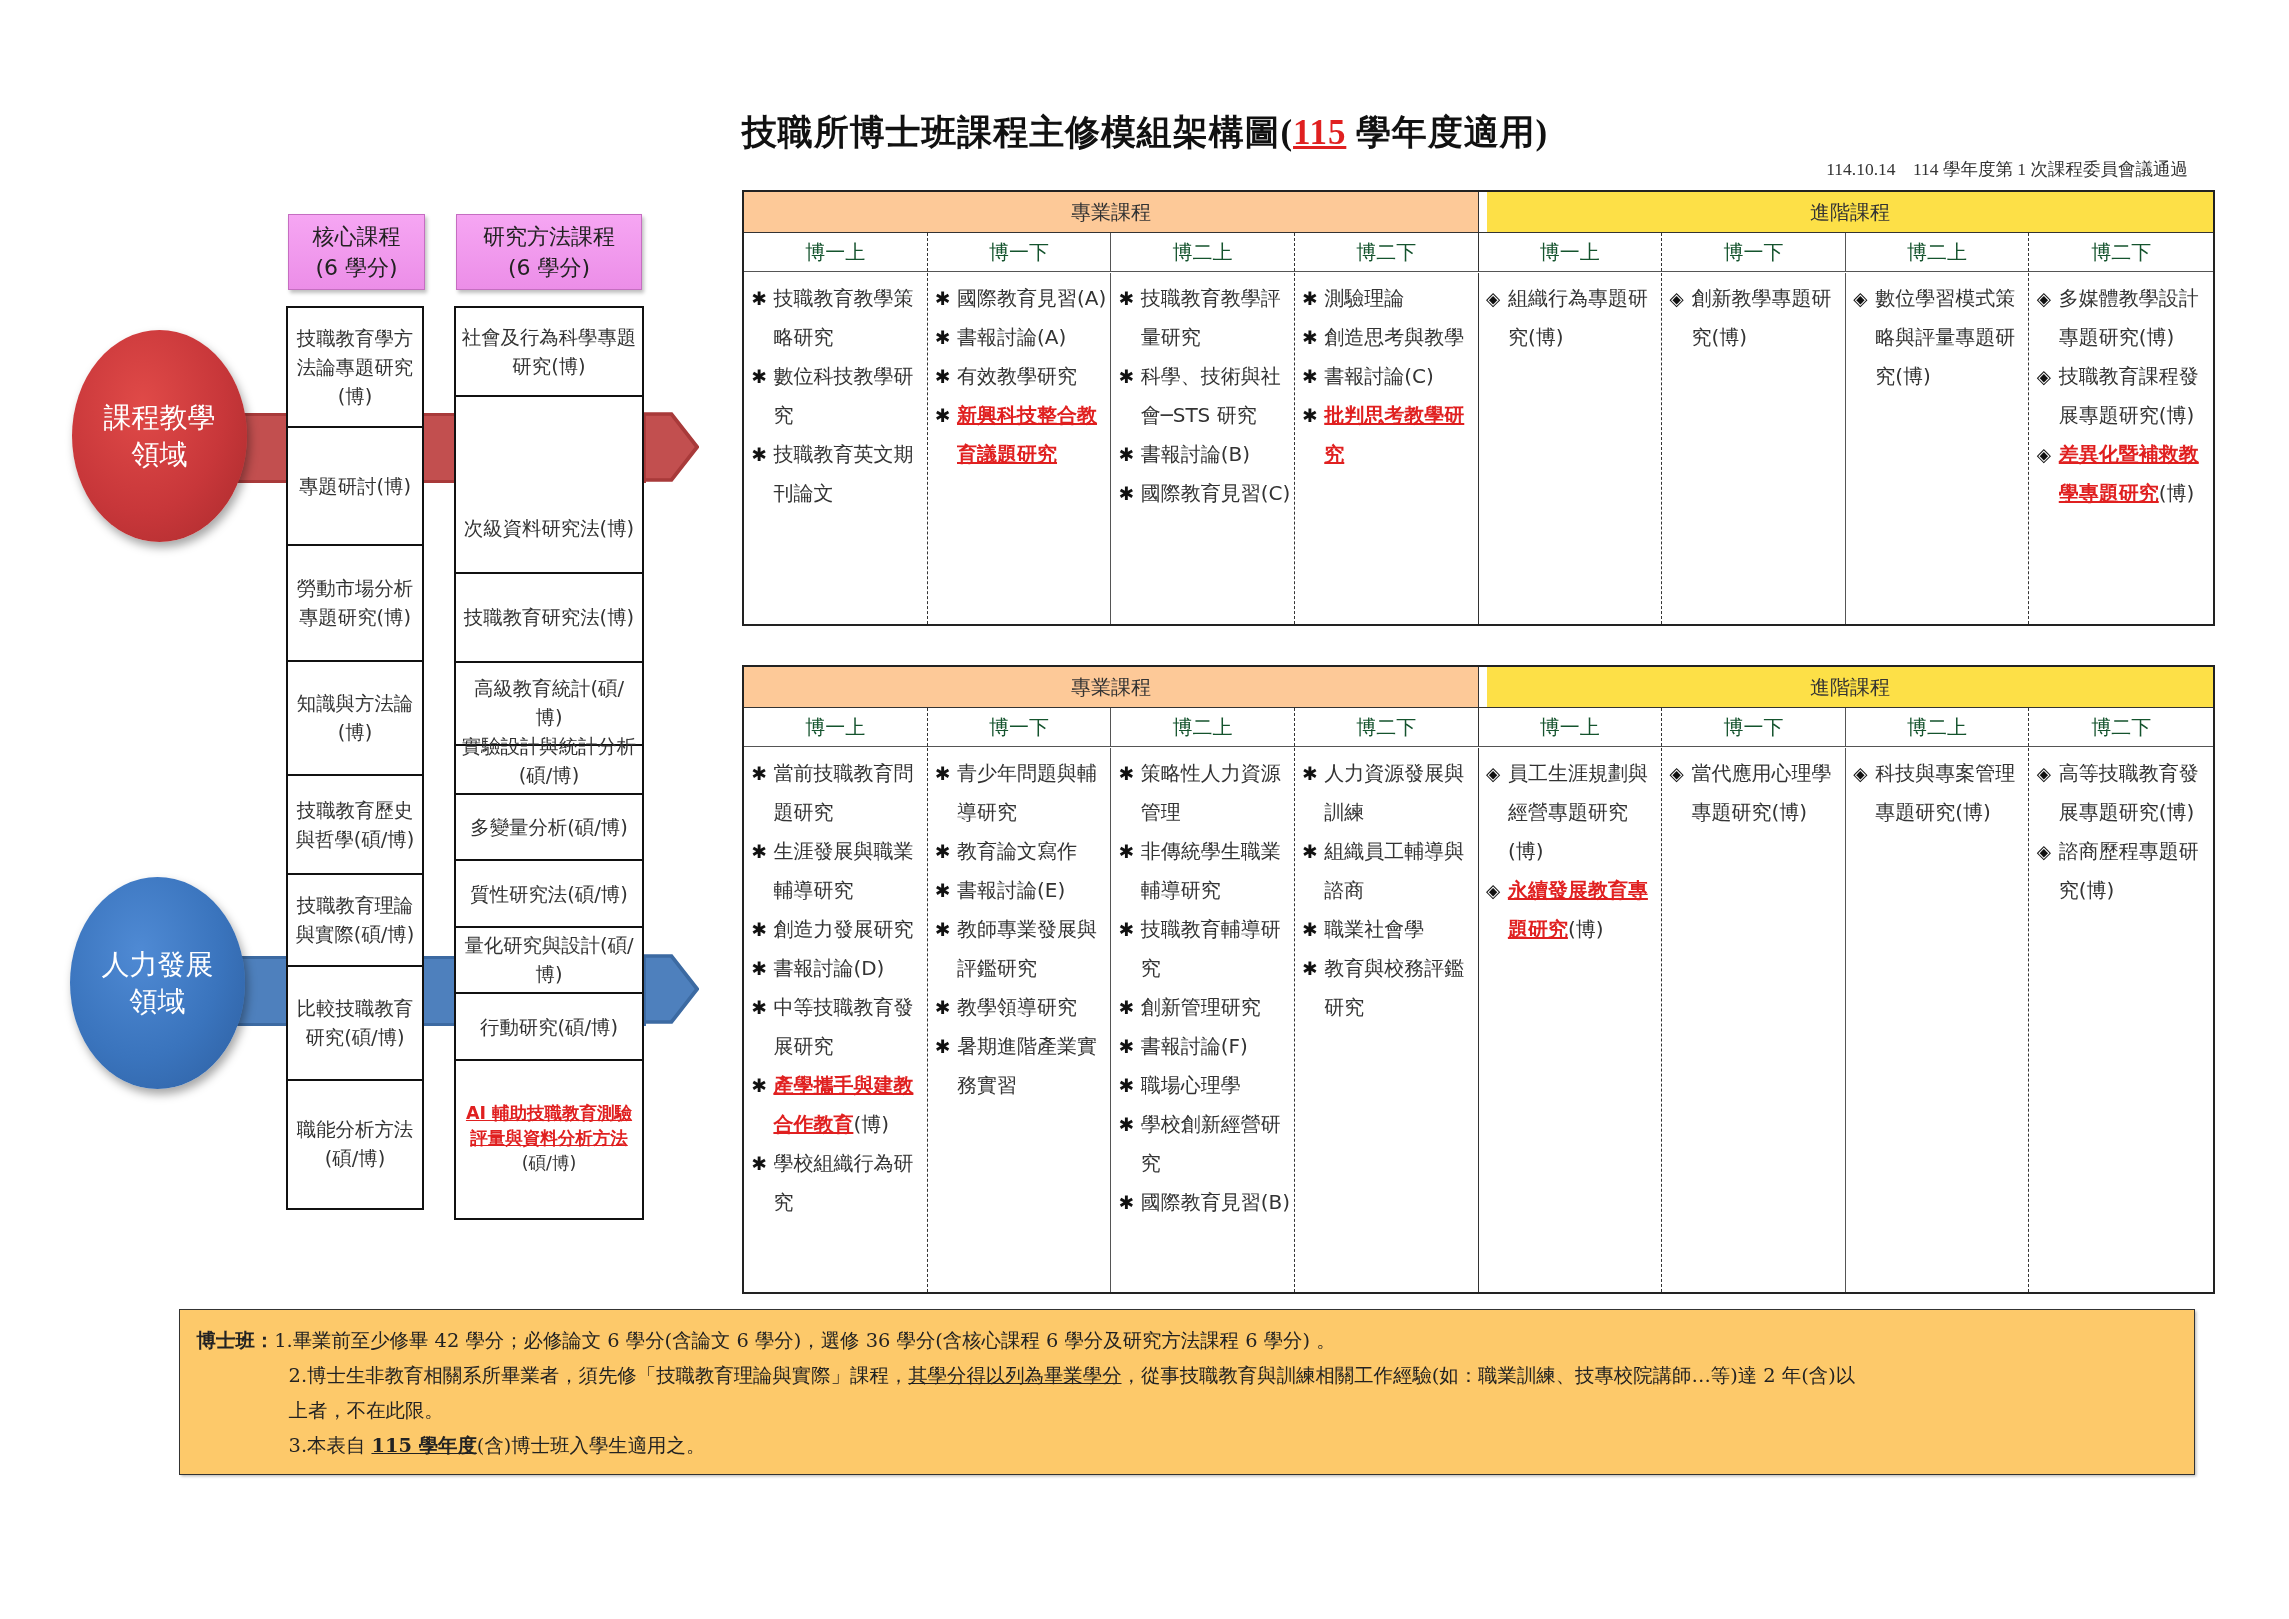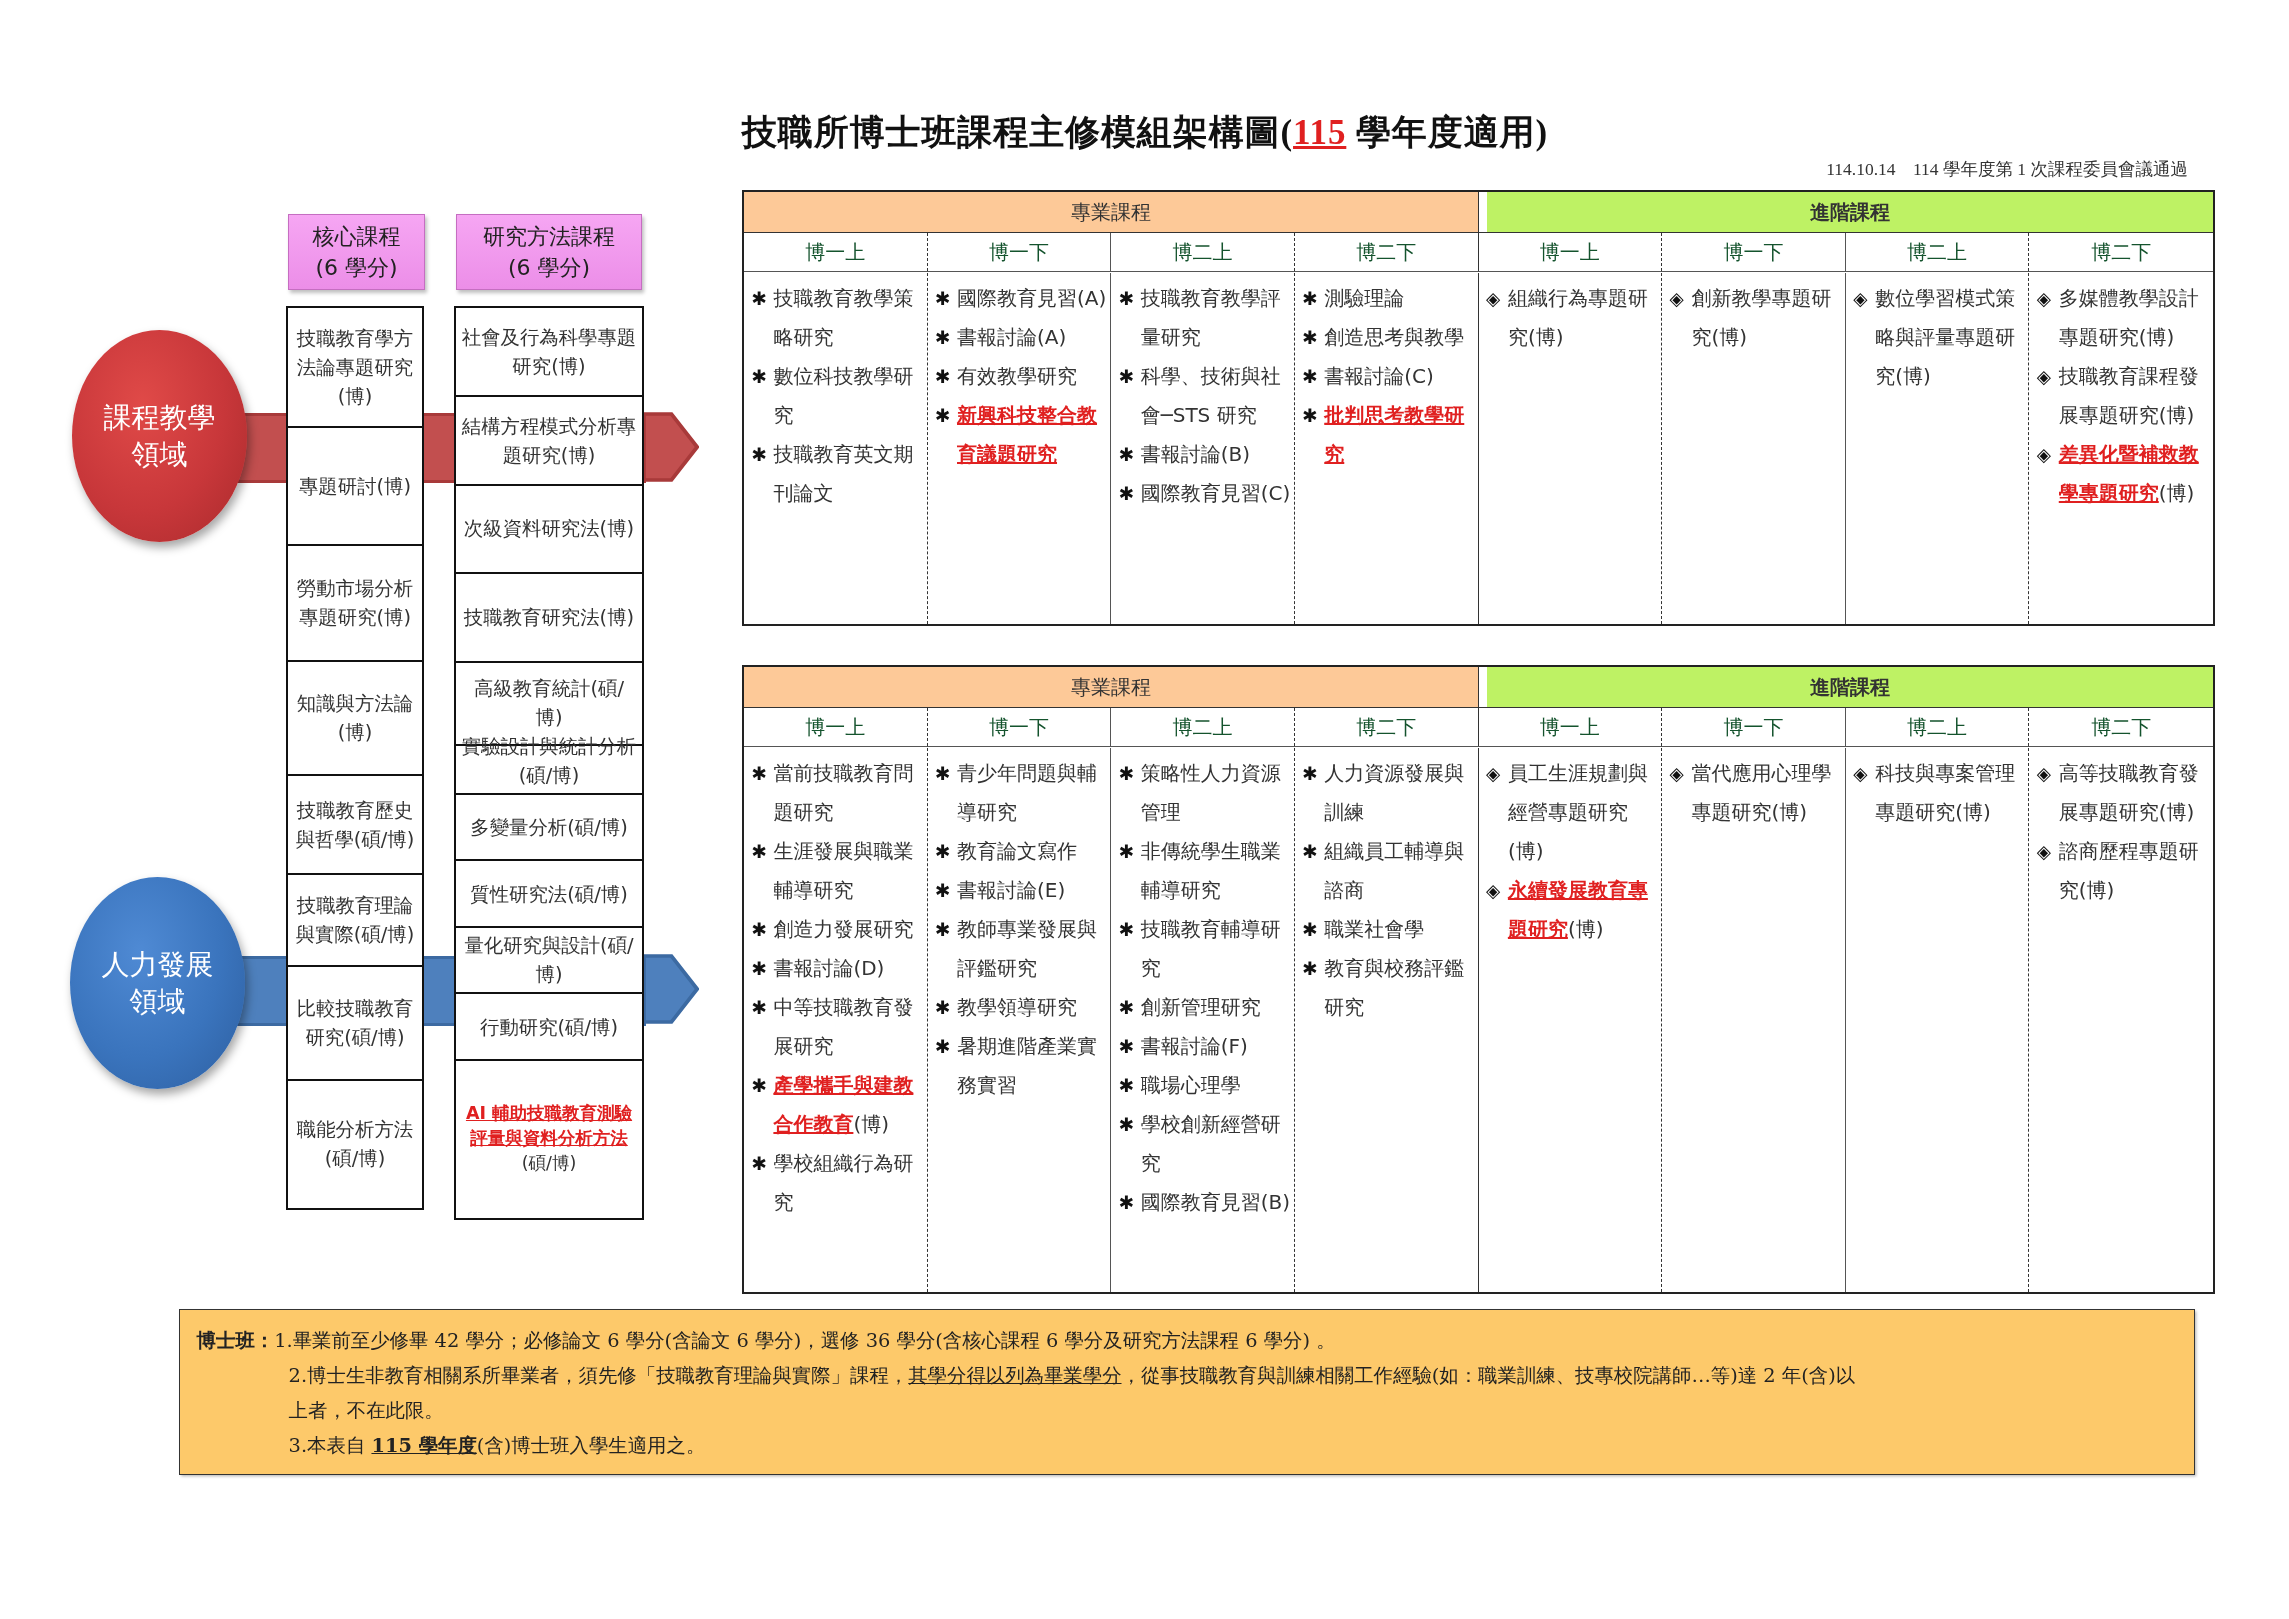--- a/index.html
+++ b/index.html
@@ -33,21 +33,21 @@
   .cell:last-child { border-bottom: none; }
   .cell .new { color: #e02020; font-weight: bold; text-decoration: underline; }
 
   
   .tt { position: absolute; left: 742px; width: 1473px; border: 2.8px solid #222; background: #fff; }
   .tt1 { top: 190px; height: 436px; }
   .tt2 { top: 665px; height: 629px; }
   .tt-head { display: flex; height: 41px; border-bottom: 1.8px solid #333; gap: 8px; }
   .tt-head div { display: flex; align-items: center; justify-content: center; font-family: "DejaVu Sans", sans-serif; font-size: 20px; color: #333; }
   .h-pro { width: 735px; background: #fdc998; border-right: 1.8px solid #333; }
-  .h-adv { flex: 1; background: #bef264; font-weight: bold; }
+  .h-adv { flex: 1; background: #fde047; }
   .tt-sem { display: flex; height: 39px; border-bottom: 1.8px solid #555; }
   .tt-sem div { width: 184px; display: flex; align-items: center; justify-content: center; font-family: "DejaVu Sans", sans-serif; font-size: 20px; color: #14532d; }
   .tt-body { display: flex; position: absolute; top: 81px; bottom: 0; left: 0; right: 0; }
   .tt-body .col { width: 184px; padding: 5.5px 1.8px 0 7.4px; font-family: "DejaVu Sans", sans-serif; font-size: 20px; line-height: 39px; color: #333; }
   .tt-sem div:not(:last-child), .tt-body .col:not(:last-child) { border-right: 1.4px dashed #333; }
   .tt-sem div:nth-child(2), .tt-body .col:nth-child(2),
   .tt-sem div:nth-child(6), .tt-body .col:nth-child(6) { border-right: 1.8px solid #555; }
   .tt-sem div:nth-child(4), .tt-body .col:nth-child(4) { border-right: 1.8px solid #333; }
   .item { display: flex; }
   .item .mk { width: 22px; flex: 0 0 22px; font-weight: bold; color: #111; font-size: 18.5px; }
@@ -110,21 +110,20 @@
   <div class="cell" style="top:238px; height:116px;">勞動市場分析專題研究(博)</div>
   <div class="cell" style="top:354px; height:114px;">知識與方法論(博)</div>
   <div class="cell" style="top:469px; height:98px;">技職教育歷史與哲學(碩/博)</div>
   <div class="cell" style="top:567px; height:92px;">技職教育理論與實際(碩/博)</div>
   <div class="cell" style="top:659px; height:114px;">比較技職教育研究(碩/博)</div>
   <div class="cell" style="top:773px; height:126px; border-bottom:none;">職能分析方法(碩/博)</div>
 </div>
 
 <div class="stack stack-meth">
   <div class="cell" style="top:0; height:89px;">社會及行為科學專題研究(博)</div>
-  <div class="cell" style="top:89px; height:89px;">結構方程模式分析專題研究(博)</div>
   <div class="cell" style="top:177px; height:89px;">次級資料研究法(博)</div>
   <div class="cell" style="top:266px; height:89px;">技職教育研究法(博)</div>
   <div class="cell" style="top:354px; height:84px;">高級教育統計(碩/博)</div>
   <div class="cell" style="top:421px; height:66px;">實驗設計與統計分析(碩/博)</div>
   <div class="cell" style="top:487px; height:66px;">多變量分析(碩/博)</div>
   <div class="cell" style="top:554px; height:66px;">質性研究法(碩/博)</div>
   <div class="cell" style="top:620px; height:66px;">量化研究與設計(碩/博)</div>
   <div class="cell" style="top:687px; height:66px;">行動研究(碩/博)</div>
   <div class="cell" style="top:753px; height:155px; border-bottom:none; font-size:17.5px; line-height:25px;">
     <span><span class="new">AI 輔助技職教育測驗評量與資料分析方法</span><span>(碩/博)</span></span>

